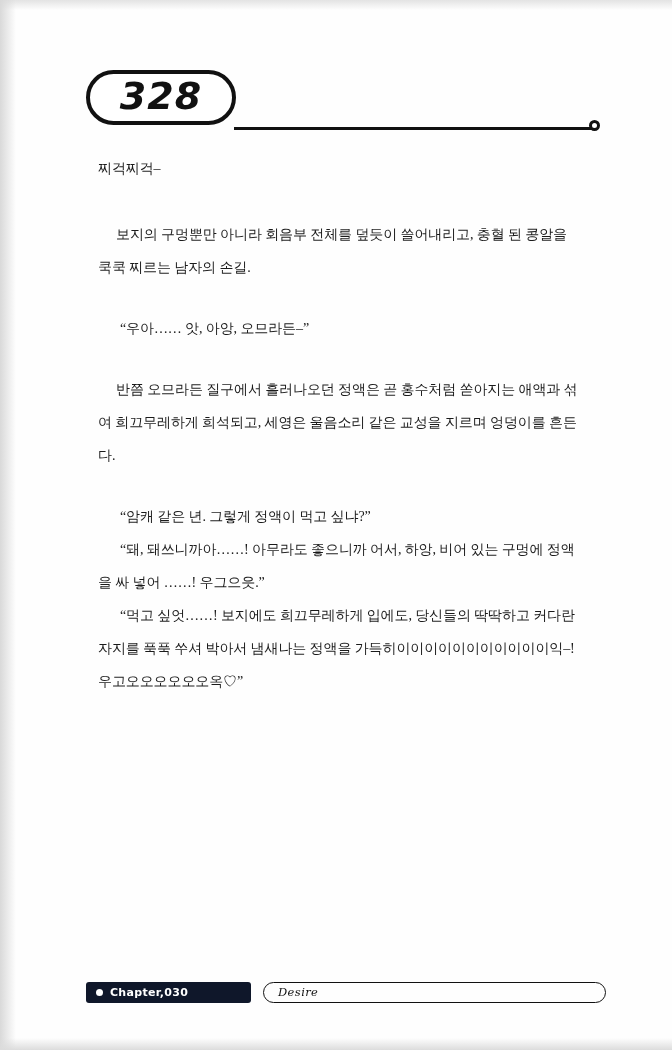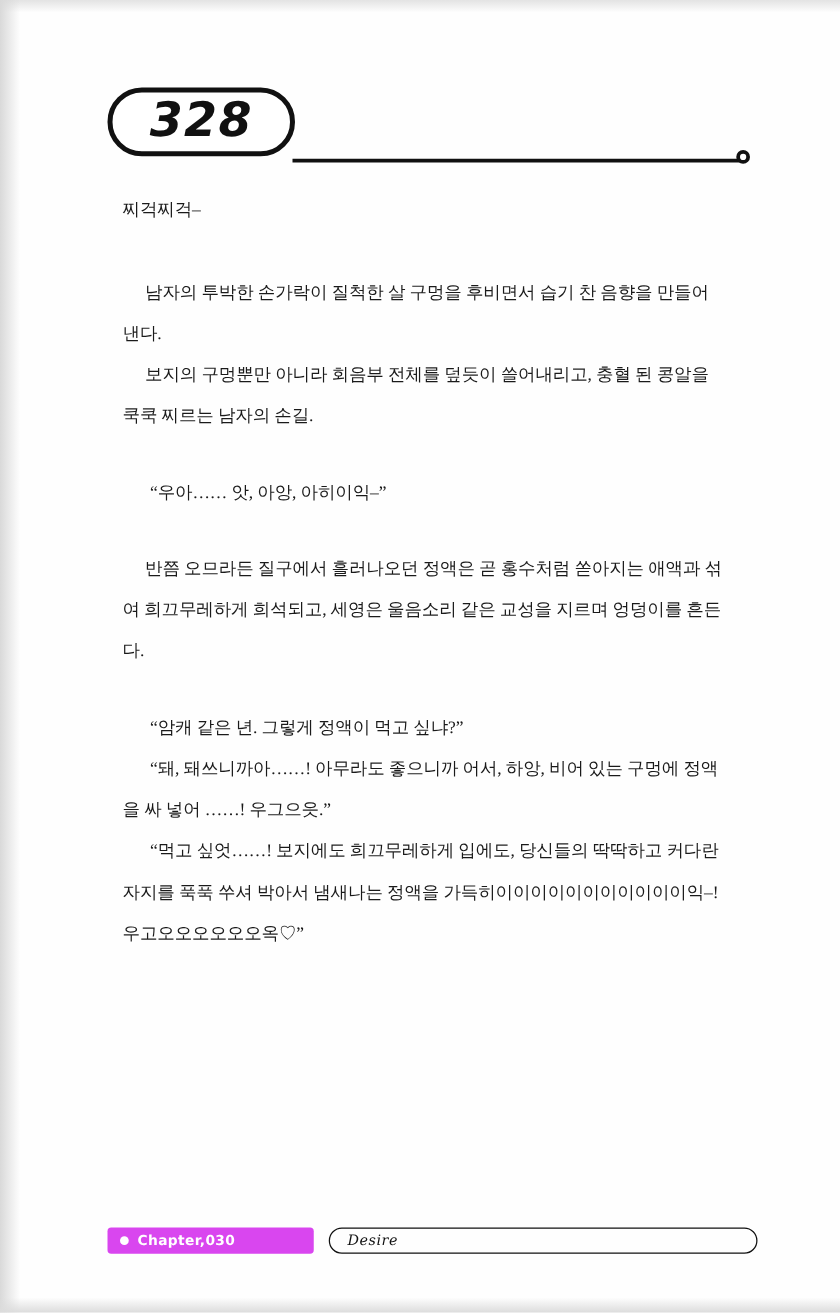--- a/index.html
+++ b/index.html
@@ -107,21 +107,21 @@
     top: 982px;
     width: 520px;
     height: 22px;
   }
   .chapter-tag {
     position: absolute;
     left: 0;
     top: 0;
     width: 165px;
     height: 21px;
-    background: #d946ef;
+    background: #0f172a;
     border-radius: 3px;
     box-sizing: border-box;
   }
   .chapter-tag .dot {
     position: absolute;
     left: 10px;
     top: 7px;
     width: 7px;
     height: 7px;
     border-radius: 50%;
@@ -197,24 +197,23 @@
   <div class="page-head">
     <div class="pagenum-badge"></div>
     <div class="pagenum-text">328</div>
     <div class="head-rule"></div>
     <div class="head-dot"></div>
   </div>
 
   <div class="body-text">
     <p>찌걱찌걱–</p>
     <div class="gap-small"></div>
-    <p class="para-indent">남자의 투박한 손가락이 질척한 살 구멍을 후비면서 습기 찬 음향을 만들어낸다.</p>
     <p class="para-indent">보지의 구멍뿐만 아니라 회음부 전체를 덮듯이 쓸어내리고, 충혈 된 콩알을 쿡쿡 찌르는 남자의 손길.</p>
     <div class="gap-mid"></div>
-    <p class="dialog">“우아…… 앗, 아앙, 아히이익–”</p>
+    <p class="dialog">“우아…… 앗, 아앙, 오므라든–”</p>
     <div class="gap-mid"></div>
     <p class="para-indent">반쯤 오므라든 질구에서 흘러나오던 정액은 곧 홍수처럼 쏟아지는 애액과 섞여 희끄무레하게 희석되고, 세영은 울음소리 같은 교성을 지르며 엉덩이를 흔든다.</p>
     <div class="gap-mid"></div>
     <p class="dialog">“암캐 같은 년. 그렇게 정액이 먹고 싶냐?”</p>
     <p class="dialog">“돼, 돼쓰니까아……! 아무라도 좋으니까 어서, 하앙, 비어 있는 구멍에 정액을 싸 넣어   ……! 우그으읏.”</p>
     <p class="dialog">“먹고 싶엇……! 보지에도 희끄무레하게 입에도, 당신들의 딱딱하고 커다란 자지를 푹푹 쑤셔 박아서 냄새나는 정액을 가득히이이이이이이이이이이이익–! 우고오오오오오오옥♡”</p>
   </div>
 
   <div class="footer">
     <div class="chapter-tag">

